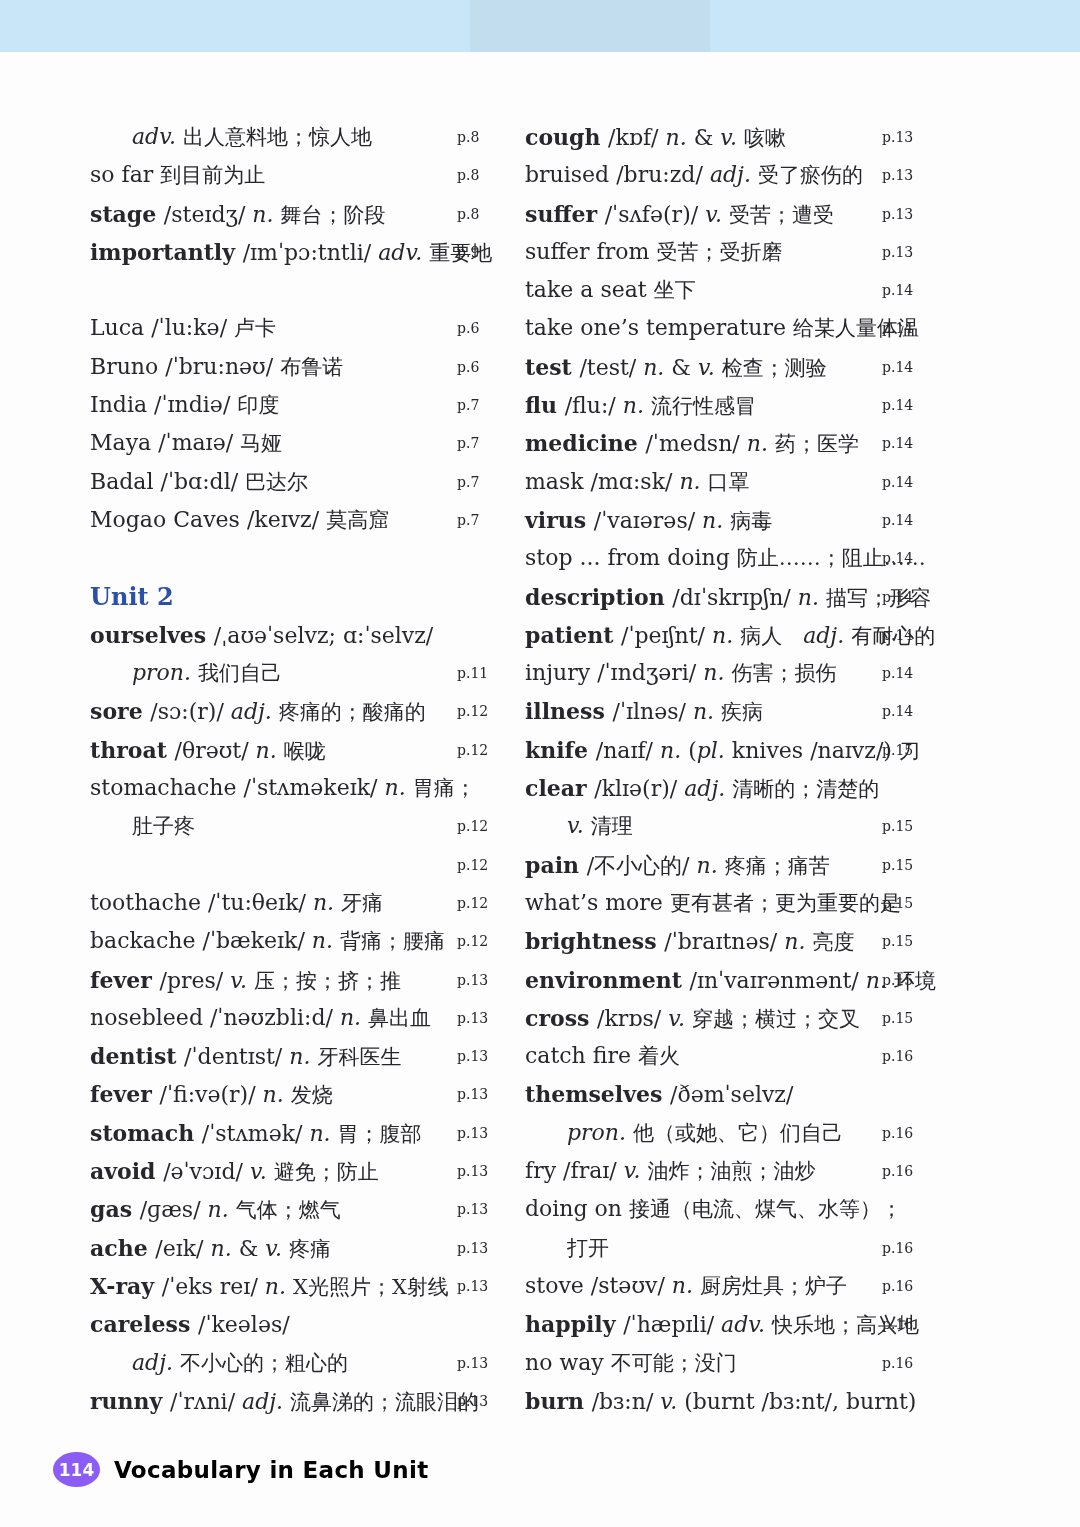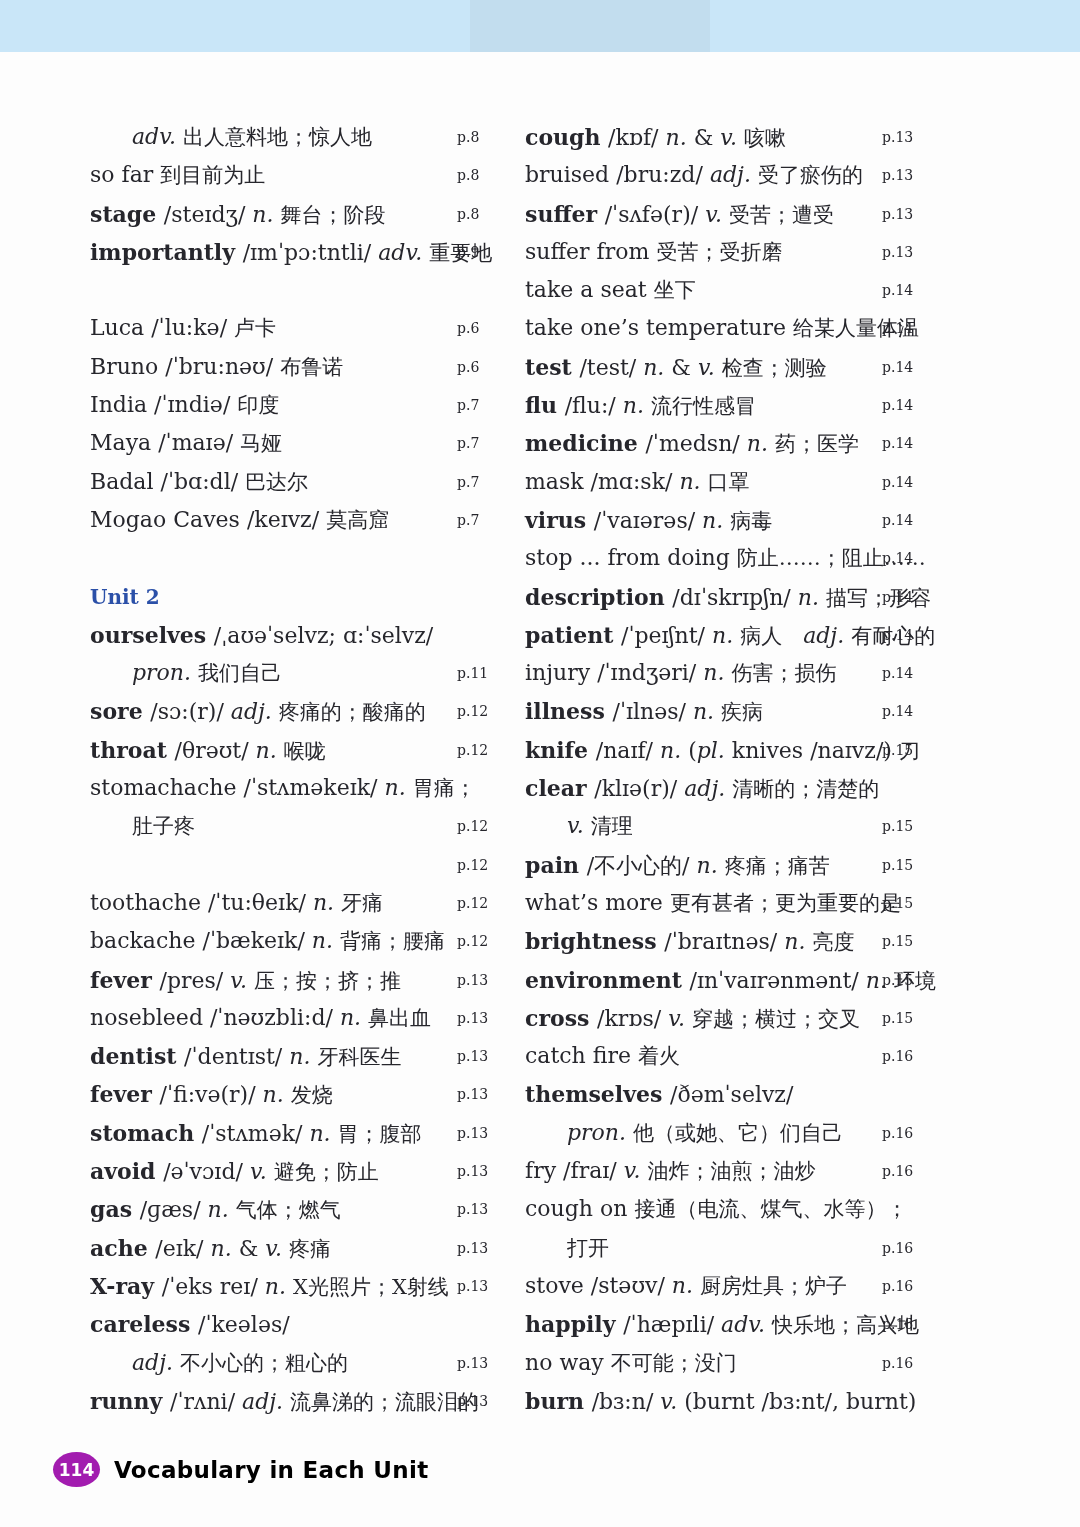--- a/index.html
+++ b/index.html
@@ -31,36 +31,36 @@
   .row {
     position: relative;
     height: 38.3px; line-height: 38.3px;
     font-size: 22px;
     white-space: nowrap;
   }
   .row.ind .txt { padding-left: 42px; display: inline-block; }
   .row.heading {
     color: #2b50a8;
     font-weight: bold;
-    font-size: 20px;
+    font-size: 24px;
   }
   .pg { position: absolute; top: 0; font-size: 14px; }
   .col-left  .pg { left: 367px; }
   .col-right .pg { left: 357px; }
   .s-b { font-weight: bold; }
   .s-i { font-style: italic; }
   .s-r { }
   .s-c { font-size: 21px; }
   .footer {
     position: absolute; top: 1452px; left: 53px;
     display: flex; align-items: center;
   }
   .badge {
     width: 47px; height: 35px;
-    background: #a21caf;
+    background: #8b5cf6;
     border-radius: 50%;
     color: #ffffff;
     font-family: "DejaVu Sans", "Liberation Sans", sans-serif;
     font-weight: bold; font-size: 17px;
     display: flex; align-items: center; justify-content: center;
   }
   .footer-label {
     margin-left: 14px;
     color: #000000;
     font-family: "DejaVu Sans", "Liberation Sans", sans-serif;
@@ -134,21 +134,21 @@
       <div class="row ind"><span class="txt"><span class="s-i">v. </span><span class="s-c">清理</span></span><span class="pg">p.15</span></div>
       <div class="row"><span class="txt"><span class="s-b">pain </span><span class="s-r">/不小心的/ </span><span class="s-i">n. </span><span class="s-c">疼痛；痛苦</span></span><span class="pg">p.15</span></div>
       <div class="row"><span class="txt"><span class="s-r">what’s more </span><span class="s-c">更有甚者；更为重要的是</span></span><span class="pg">p.15</span></div>
       <div class="row"><span class="txt"><span class="s-b">brightness </span><span class="s-r">/ˈbraɪtnəs/ </span><span class="s-i">n. </span><span class="s-c">亮度</span></span><span class="pg">p.15</span></div>
       <div class="row"><span class="txt"><span class="s-b">environment </span><span class="s-r">/ɪnˈvaɪrənmənt/ </span><span class="s-i">n. </span><span class="s-c">环境</span></span><span class="pg">p.15</span></div>
       <div class="row"><span class="txt"><span class="s-b">cross </span><span class="s-r">/krɒs/ </span><span class="s-i">v. </span><span class="s-c">穿越；横过；交叉</span></span><span class="pg">p.15</span></div>
       <div class="row"><span class="txt"><span class="s-r">catch fire </span><span class="s-c">着火</span></span><span class="pg">p.16</span></div>
       <div class="row"><span class="txt"><span class="s-b">themselves </span><span class="s-r">/ðəmˈselvz/</span></span></div>
       <div class="row ind"><span class="txt"><span class="s-i">pron. </span><span class="s-c">他（或她、它）们自己</span></span><span class="pg">p.16</span></div>
       <div class="row"><span class="txt"><span class="s-r">fry /fraɪ/ </span><span class="s-i">v. </span><span class="s-c">油炸；油煎；油炒</span></span><span class="pg">p.16</span></div>
-      <div class="row"><span class="txt"><span class="s-r">cough on </span><span class="s-c">接通（电流、煤气、水等）；</span></span></div>
+      <div class="row"><span class="txt"><span class="s-r">doing on </span><span class="s-c">接通（电流、煤气、水等）；</span></span></div>
       <div class="row ind"><span class="txt"><span class="s-c">打开</span></span><span class="pg">p.16</span></div>
       <div class="row"><span class="txt"><span class="s-r">stove /stəʊv/ </span><span class="s-i">n. </span><span class="s-c">厨房灶具；炉子</span></span><span class="pg">p.16</span></div>
       <div class="row"><span class="txt"><span class="s-b">happily </span><span class="s-r">/ˈhæpɪli/ </span><span class="s-i">adv. </span><span class="s-c">快乐地；高兴地</span></span><span class="pg">p.16</span></div>
       <div class="row"><span class="txt"><span class="s-r">no way </span><span class="s-c">不可能；没门</span></span><span class="pg">p.16</span></div>
       <div class="row"><span class="txt"><span class="s-b">burn </span><span class="s-r">/bɜ:n/ </span><span class="s-i">v. </span><span class="s-r">(burnt /bɜ:nt/, burnt)</span></span></div>
     </div>
 </div>
 
 <div class="footer">
   <div class="badge">

